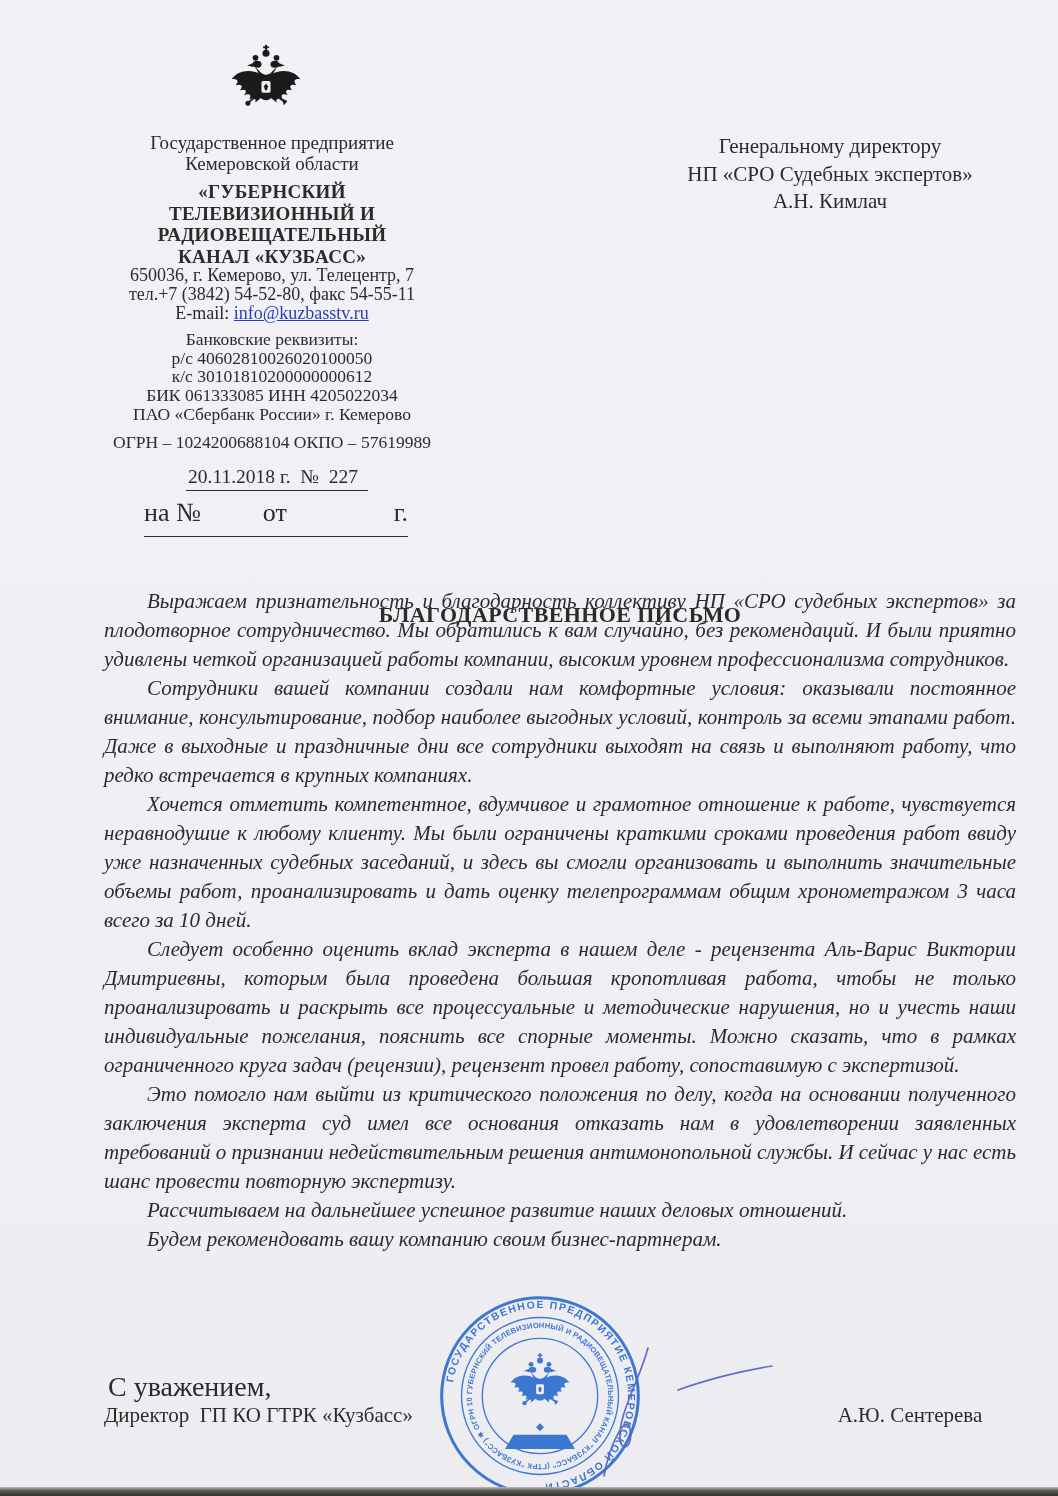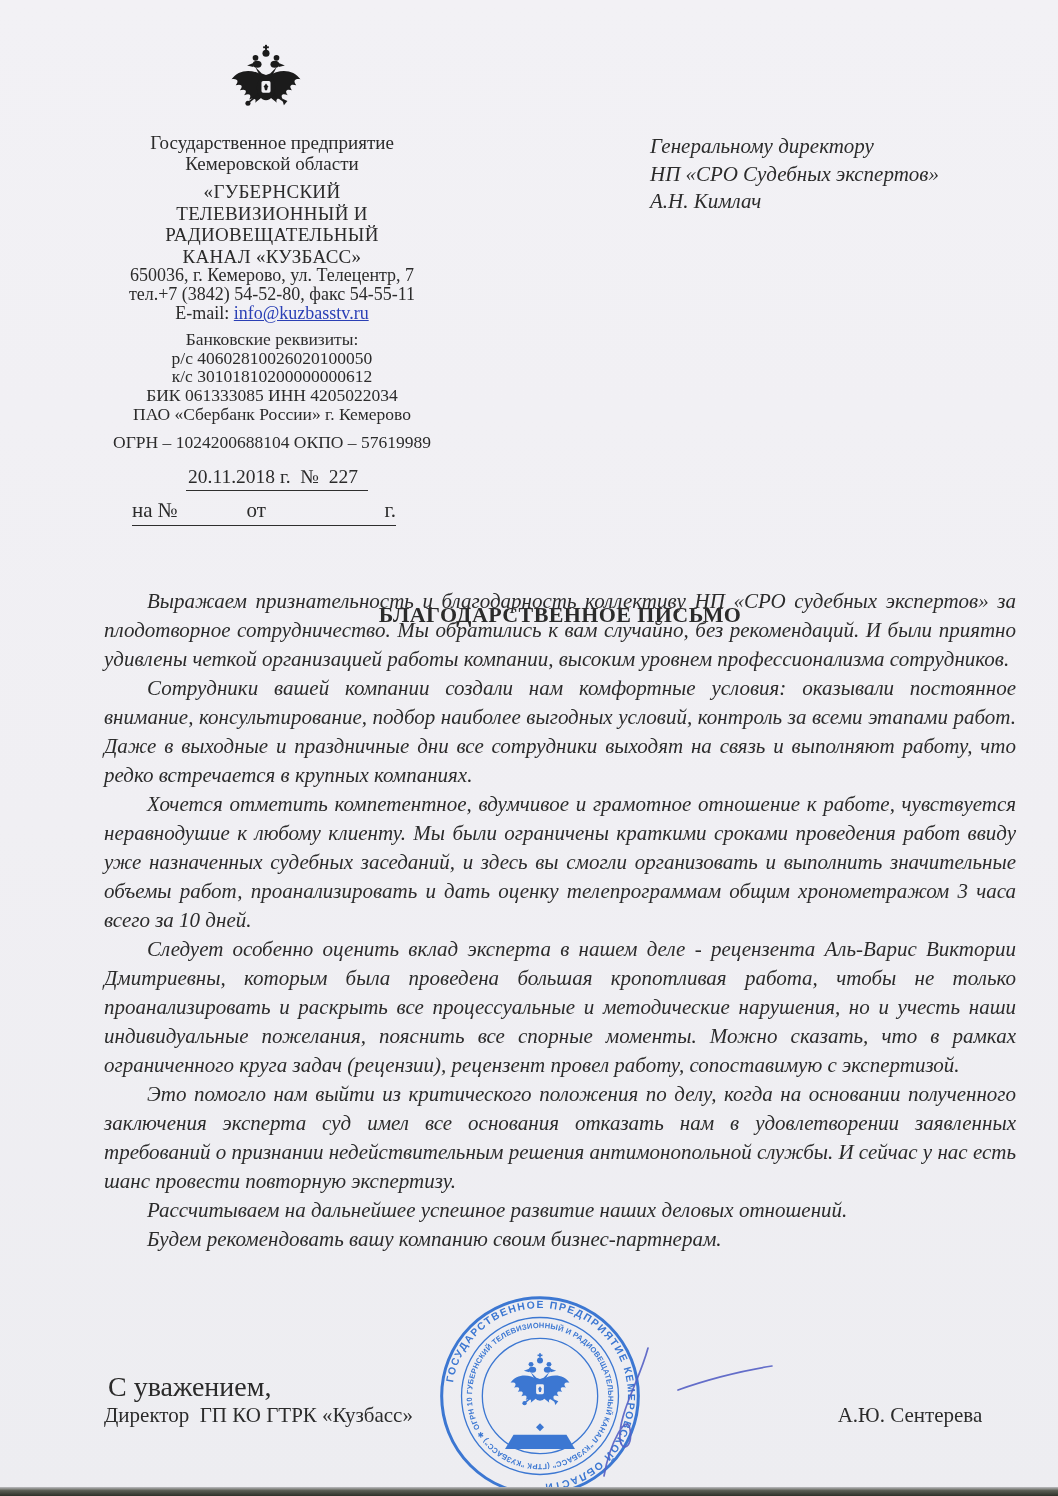--- a/index.html
+++ b/index.html
@@ -10,37 +10,37 @@
     background:linear-gradient(180deg,#f2f1f5 0%,#f0eff3 55%,#ededf1 100%);
     font-family:"Liberation Serif","DejaVu Serif",serif; color:var(--ink);
   }
   svg text { font-family:"Liberation Sans","DejaVu Sans",sans-serif; }
 
   .emblem { position:absolute; left:224px; top:40px; width:84px; height:92px; color:#1b1b1b; }
 
   .org-type { position:absolute; left:86px; top:133px; width:372px; text-align:center;
               font-size:19px; line-height:20.5px; }
   .org-name { position:absolute; left:86px; top:181px; width:372px; text-align:center;
-              font-size:19px; font-weight:normal; line-height:21.5px; letter-spacing:.3px; }
+              font-size:19px; font-weight:bold; line-height:21.5px; letter-spacing:.3px; }
   .addr-block { position:absolute; left:76px; top:266px; width:392px; text-align:center;
               font-size:18px; line-height:19px; }
   .addr-block .email-link { color:var(--link); text-decoration:underline; }
   .bank-block { position:absolute; left:76px; top:330px; width:392px; text-align:center;
               font-size:17.5px; line-height:18.7px; }
   .bank-block .ogrn { margin-top:9px; }
 
   .doc-date { position:absolute; left:186px; top:466px; font-size:19.5px; white-space:pre;
               border-bottom:1.6px solid #2e2e2e; padding:0 10px 2px 2px; }
-  .ref-line { position:absolute; left:132px; top:498px; width:264px; display:flex;
-              align-items:baseline; font-size:21px; border-bottom:1.6px solid #2e2e2e;
-              padding-bottom:2px; }
+  .ref-line { position:absolute; left:144px; top:498px; width:264px; display:flex;
+              align-items:baseline; font-size:26px; border-bottom:1.6px solid #2e2e2e;
+              padding-bottom:8px; }
   .ref-line .gap1 { flex:1.1; } .ref-line .gap2 { flex:1.9; }
 
-  .recipient { position:absolute; left:650px; top:133px; width:360px; text-align:left;
-               font-size:21px; line-height:27.5px;font-style:italic; }
+  .recipient { position:absolute; left:650px; top:133px; width:360px; text-align:center;
+               font-size:21px; line-height:27.5px; }
 
   .letter-title { position:absolute; left:104px; top:555px; width:912px; text-align:center;
                   font-size:22px; font-weight:bold; letter-spacing:.4px;margin-top:47px; }
   .letter-body { position:absolute; left:104px; top:587px; width:912px;
                  font-size:21px; line-height:29px; text-align:justify; }
   .letter-body p { margin:0; text-indent:43px;font-style:italic; }
 
   .salutation { position:absolute; left:108px; top:1371px; font-size:28px; }
   .position-line { position:absolute; left:104px; top:1403px; font-size:21px; white-space:pre; }
   .sig-name { position:absolute; left:760px; top:1403px; width:300px; text-align:center; font-size:21px; }

